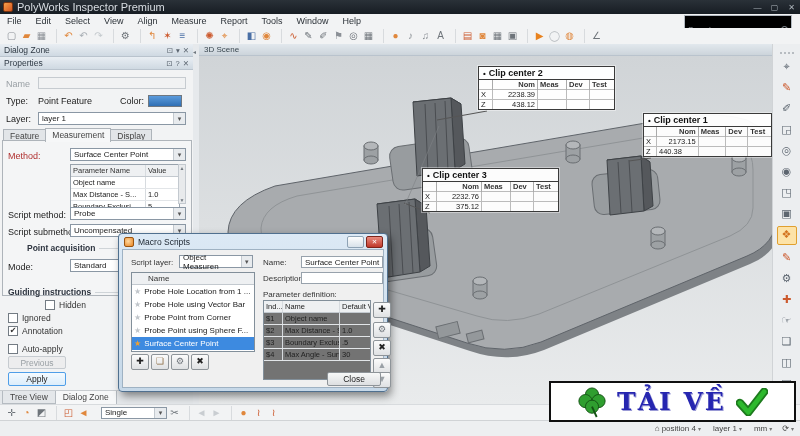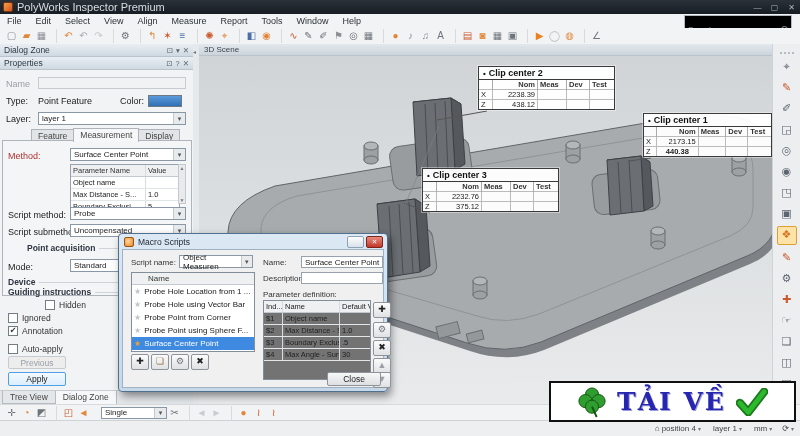--- a/index.html
+++ b/index.html
@@ -276,21 +276,21 @@
   <span class="abs" style="left:38px;top:52px;">Point Feature</span>
   <label class="abs" style="left:120px;top:52px;">Color:</label>
   <span class="swatch" style="left:148px;top:51px;"></span>
 
   <label class="abs" style="left:6px;top:70px;">Layer:</label>
   <span class="dd" style="left:38px;top:68px;width:148px;">
     <span>layer 1</span>
     <span class="car">▾</span>
   </span>
 
-  <div class="tabs" style="left:3px;top:84px;margin-left:28px;">
+  <div class="tabs" style="left:3px;top:84px;">
     <span class="tab">Feature</span>
     <span class="tab active">Measurement</span>
     <span class="tab">Display</span>
   </div>
   <div id="tab-box"></div>
 
   <label class="abs redlbl" style="left:8px;top:107px;">Method:</label>
   <span class="dd" style="left:70px;top:104px;width:116px;">
     <span>Surface Center Point</span>
     <span class="car">▾</span>
@@ -341,24 +341,20 @@
       <span class="line"></span>
       <span class="mini">≡</span>
   </div>
 
   <label class="abs" style="left:8px;top:218px;">Mode:</label>
   <span class="dd" style="left:70px;top:215px;width:116px;">
     <span>Standard</span>
     <span class="car">▾</span>
   </span>
 
-  <div class="sect" style="top:233px;">
-    <span>Device</span>
-      <span class="line"></span>
-  </div>
   <div class="sect" style="top:243px;">
     <span>Guiding instructions</span>
       <span class="line"></span>
   </div>
 
   <div id="cbs"></div>
 
   <div class="cb" style="left:8px;top:256px;padding-left:37px;">
     <span class="box"></span>
     <span>Hidden</span>
@@ -527,21 +523,21 @@
           </tr>
           <tr>
             <td>X</td>
             <td style="text-align:right;">2173.15</td>
             <td></td>
               <td></td>
               <td></td>
           </tr>
           <tr>
             <td>Z</td>
-            <td style="text-align:center;font-weight:bold;">440.38</td>
+            <td style="text-align:left;">440.38</td>
             <td></td>
               <td></td>
               <td></td>
           </tr>
         </tbody>
         </table>
       </div>
 
       <div class="annotation">
         <div class="anno-title">
@@ -619,21 +615,21 @@
 <div id="macro-dialog" class="abs">
   <div id="md-title">
     <span class="dicon"></span>
     <span>Macro Scripts</span>
     <span class="mbtns">
       <span class="mbtn"></span>
       <span class="mbtn close">✕</span>
     </span>
   </div>
   <div id="md-body">
-    <label class="abs" style="left:8px;top:8px;">Script name:</label>
+    <label class="abs" style="left:8px;top:8px;">Script layer:</label>
     <span class="dd" style="left:56px;top:5px;width:74px;">
       <span>Object Measuren</span>
       <span class="car">▾</span>
     </span>
 
     <div id="ms-list" style="left:8px;top:22px;">
       <div class="lhdr">Name</div>
       <div>
 
           <div class="ms-item">

